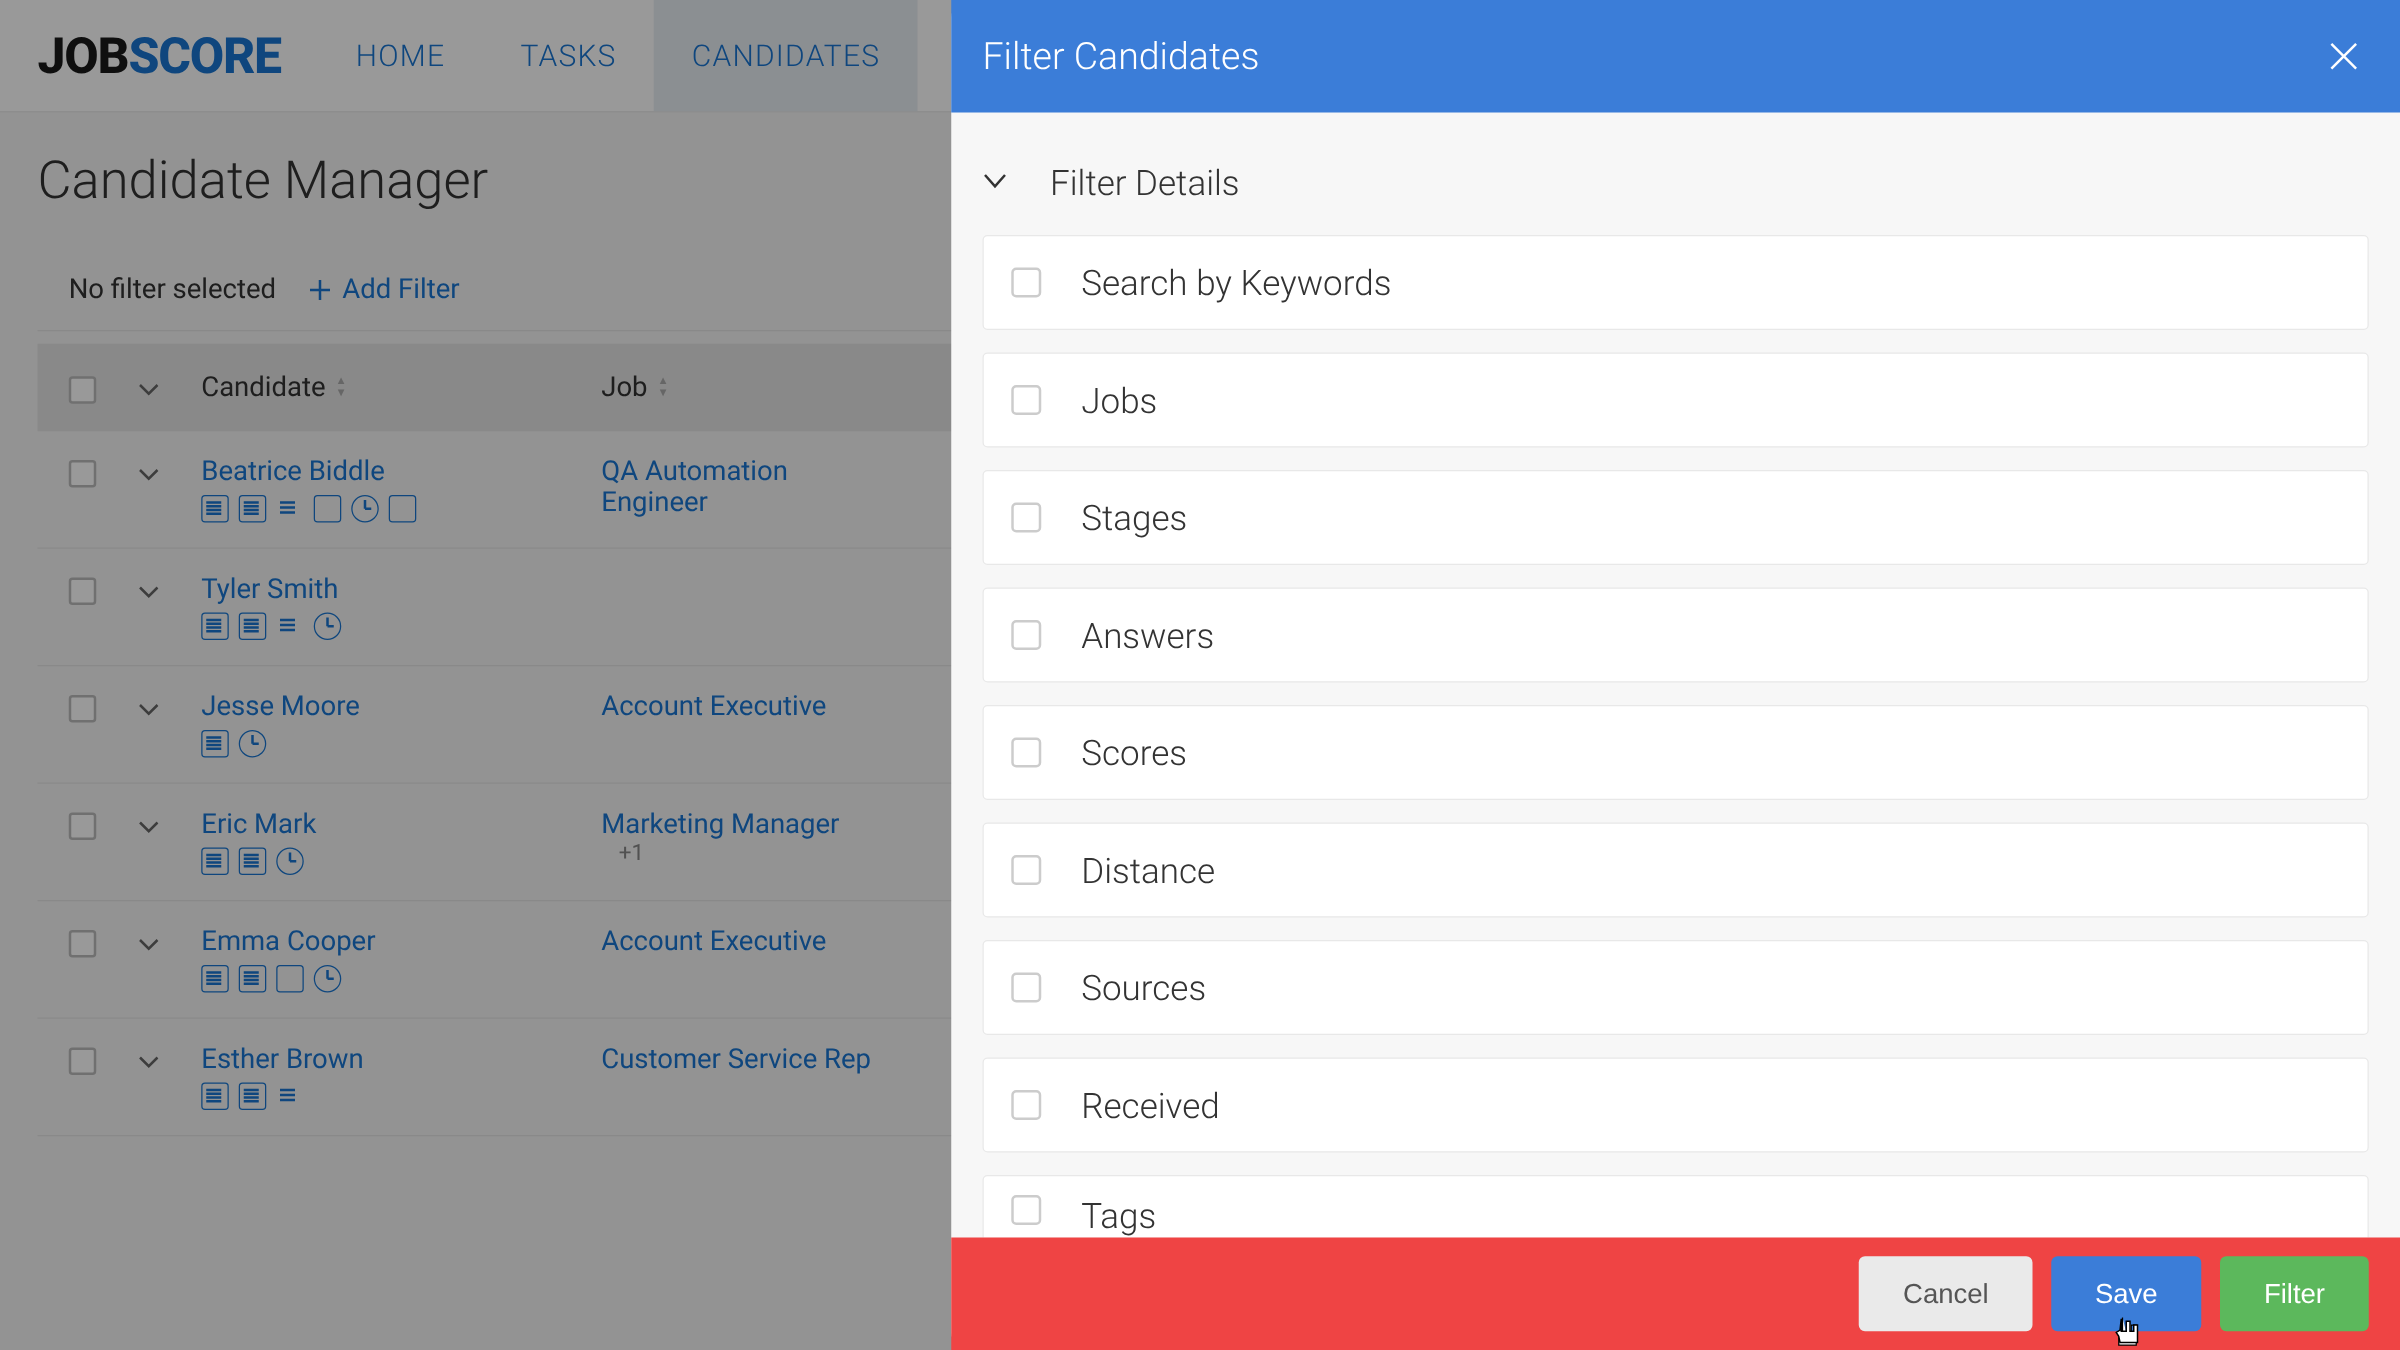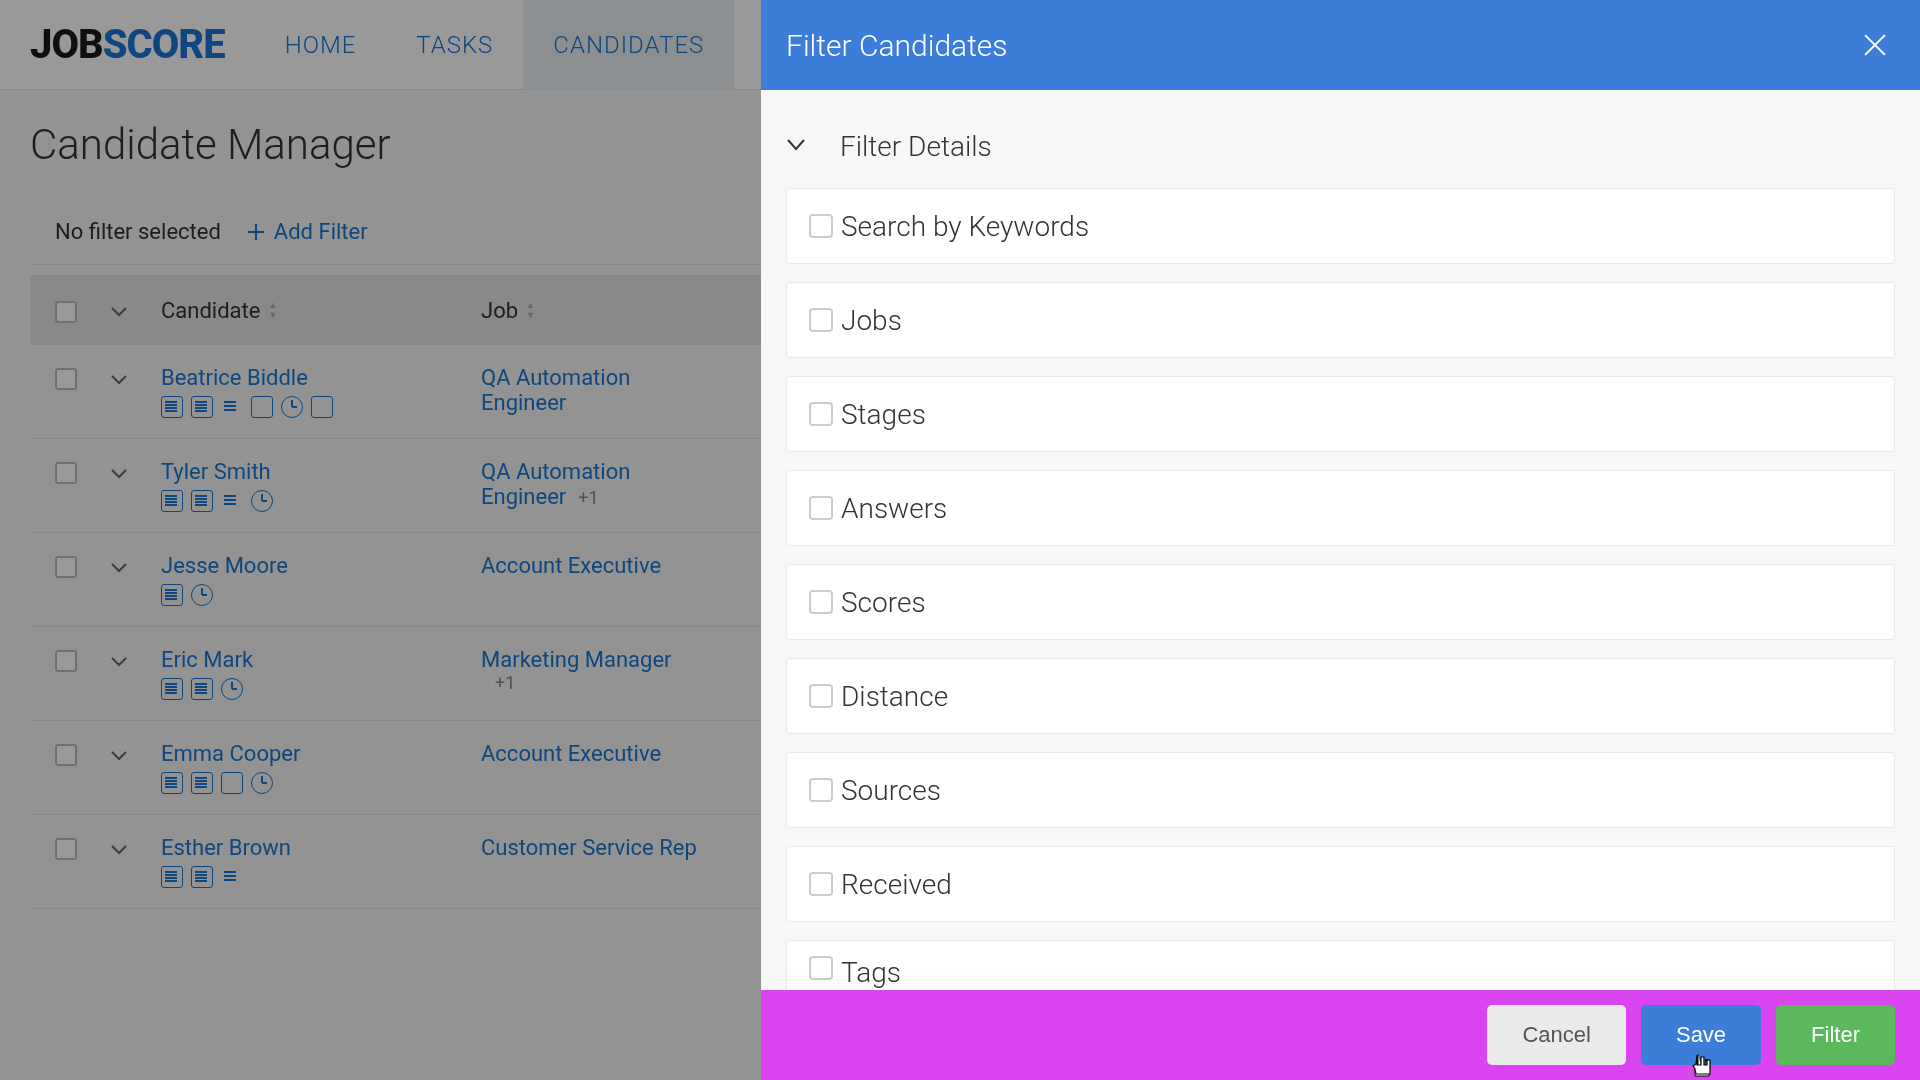--- a/index.html
+++ b/index.html
@@ -360,21 +360,21 @@
 
 .filter-section {
   background: #fff;
   border: 1px solid #e8e8e8;
   border-radius: 4px;
   height: 76px;
   margin-bottom: 18px;
   display: flex;
   align-items: center;
   padding: 0 22px;
-  gap: 8px;
+  gap: 32px;
 }
 
 .filter-checkbox {
   width: 24px;
   height: 24px;
   border: 2px solid #ccc;
   border-radius: 4px;
   background: #fff;
 }
 
@@ -385,21 +385,21 @@
 }
 
 .filter-section.cut {
   height: 54px;
   align-items: flex-start;
   padding-top: 15px;
 }
 
 .drawer-footer {
   height: 90px;
-  background: #d946ef;
+  background: #ef4444;
   display: flex;
   align-items: center;
   justify-content: flex-end;
   padding: 0 25px;
   gap: 15px;
 }
 
 .btn {
   height: 60px;
   padding: 0 35px;
@@ -521,24 +521,20 @@
             </svg>
         </div>
         <div class="col-candidate">
           <div class="link">Tyler Smith</div>
           <div class="icons-row">
             <div class="icon-box icon-doc"></div>
             <div class="icon-box icon-doc"></div>
             <div class="icon-plain icon-list" style="border:none"></div>
             <div class="icon-clock"></div>
           </div>
-        </div>
-        <div class="col-job">
-          <span class="link">QA Automation Engineer</span>
-          <span class="sub-badge">+1</span>
         </div>
       </div>
 
       <div class="table-row">
         <div class="checkbox"></div>
         <div class="chevron">
           <svg viewBox="0 0 16 10">
               <path d="M1 1 L8 8 L15 1" stroke="#666" stroke-width="2" fill="none"></path>
             </svg>
         </div>

